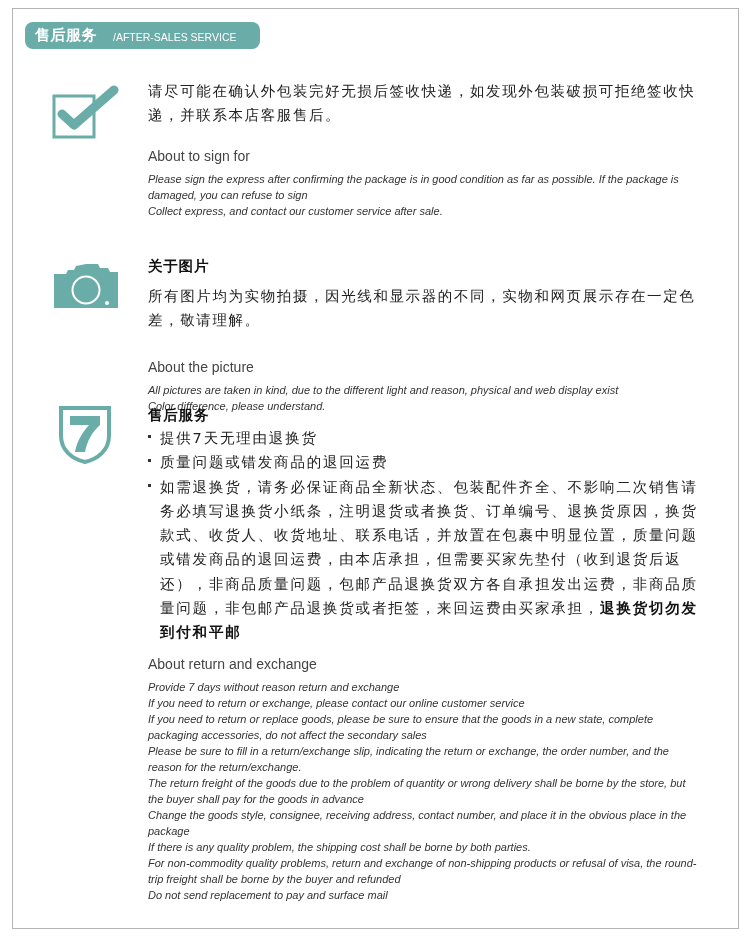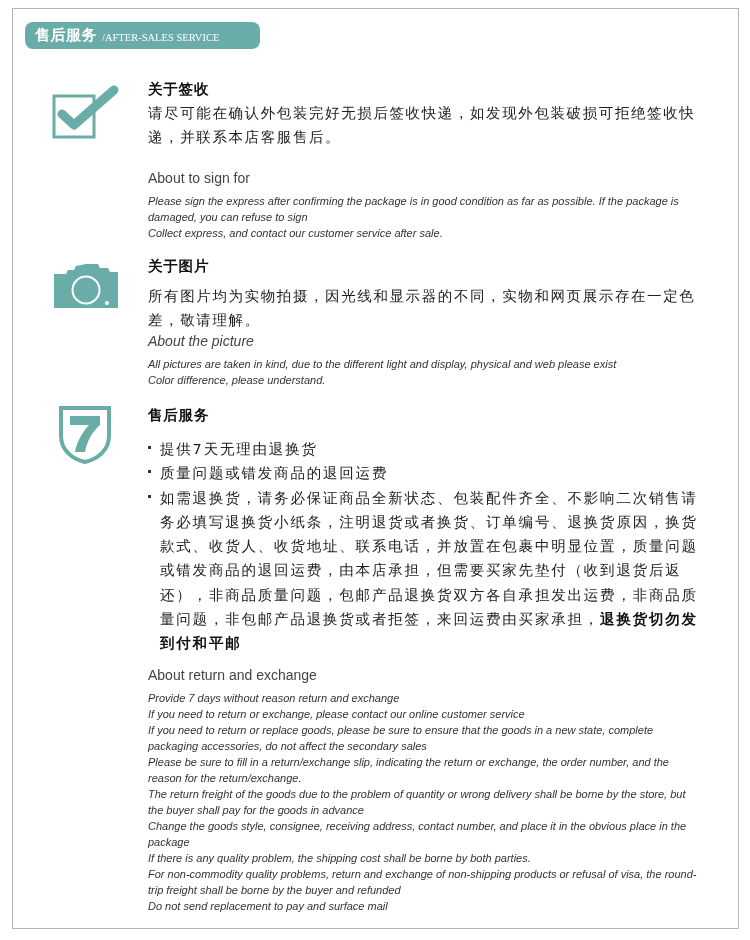--- a/index.html
+++ b/index.html
@@ -11,21 +11,21 @@
       border: 1px solid #b4b4b4; background: #fff;
     }
 
     .badge {
       position: absolute; left: 25px; top: 22px; width: 235px; height: 27px;
       background: #6aada8; border-radius: 8px;
       display: flex; align-items: center; padding-left: 10px;
       color: #fff;
     }
     .badge .zh { font-size: 15px; font-weight: bold; letter-spacing: 0.5px; }
-    .badge .en { font-family: Liberation Serif, serif; font-size: 10.5px; margin-left: 5px; margin-top: 3px; }
+    .badge .en { font-family: Liberation Sans, sans-serif; font-size: 10.5px; margin-left: 16px; margin-top: 3px; }
 
     .section { position: absolute; left: 0; width: 750px; }
     .icon { position: absolute; left: 52px; }
     .text { position: absolute; left: 148px; width: 555px; }
 
     .zh-title { font-size: 14.5px; font-weight: bold; color: #111; line-height: 22px; letter-spacing: 0.8px; }
     .zh-body { font-size: 14.5px; color: #222; line-height: 23.5px; letter-spacing: 1.6px; }
     .en-title { font-family: "Liberation Sans", sans-serif; font-size: 14px; color: #444; line-height: 18px; }
     .en-body { font-family: "Liberation Sans", sans-serif; font-size: 11px; color: #333; line-height: 16px; font-style: italic; }
 
@@ -45,55 +45,54 @@
 </div>
 
 <div class="section" style="top:78px;">
   <div class="icon" style="top:6px;">
     <svg width="70" height="60" viewBox="0 0 70 60">
       <rect x="2" y="12" width="40" height="41" fill="none" stroke="#6aada8" stroke-width="3"></rect>
       <path d="M10 30 L22 41 L62 6" fill="none" stroke="#6aada8" stroke-width="9" stroke-linecap="round" stroke-linejoin="round"></path>
     </svg>
   </div>
   <div class="text" style="top:0;">
-    <div class="zh-title">关于签收</div>
     <div class="zh-body" style="margin-top:2px;">请尽可能在确认外包装完好无损后签收快递，如发现外包装破损可拒绝签收快递，并联系本店客服售后。</div>
     <div class="en-title" style="margin-top:20px;">About to sign for</div>
     <div class="en-body" style="margin-top:6px;">Please sign the express after confirming the package is in good condition as far as possible. If the package is damaged, you can refuse to sign</div>
     <div class="en-body">Collect express, and contact our customer service after sale.</div>
   </div>
 </div>
 
 <div class="section" style="top:255px;">
   <div class="icon" style="top:5px;">
     <svg width="70" height="52" viewBox="0 0 70 52">
       <path d="M2 14 L14 14 L16 10 L22 10 L24 6 L34 4 L46 4 L48 8 L56 8 L58 12 L66 12 L66 48 L2 48 Z" fill="#6aada8"></path>
       <circle cx="34" cy="30" r="13.5" fill="none" stroke="#fff" stroke-width="2"></circle>
       <circle cx="55" cy="43" r="2" fill="#fff"></circle>
     </svg>
   </div>
   <div class="text" style="top:0;">
     <div class="zh-title">关于图片</div>
     <div class="zh-body" style="margin-top:8px;">所有图片均为实物拍摄，因光线和显示器的不同，实物和网页展示存在一定色差，敬请理解。</div>
-    <div class="en-title" style="margin-top:0;font-style:italic;">About the picture</div>
-    <div class="en-body" style="margin-top:6px;">All pictures are taken in kind, due to the different light and display, physical and web please exist</div>
+    <div class="en-title" style="margin-top:26px;">About the picture</div>
+    <div class="en-body" style="margin-top:6px;">All pictures are taken in kind, due to the different light and reason, physical and web display exist</div>
     <div class="en-body">Color difference, please understand.</div>
   </div>
 </div>
 
 <div class="section" style="top:404px;">
   <div class="icon" style="top:2px; left:58px;">
     <svg width="54" height="58" viewBox="0 0 54 58">
       <path d="M3 2 L51 2 L51 30 C51 44 40 53 27 56 C14 53 3 44 3 30 Z" fill="none" stroke="#6aada8" stroke-width="4"></path>
       <path d="M12 10 L42 10 L42 19 C34 26 29 35 27 46 L17 46 C19 35 24 27 31 19 L12 19 Z" fill="#6aada8"></path>
     </svg>
   </div>
   <div class="text" style="top:0;">
     <div class="zh-title">售后服务</div>
-    <ul class="bullets" style="margin-top:11px;">
+    <ul class="bullets" style="margin-top:0px;">
       <li>
         <span class="dot"></span>
         <span>提供7天无理由退换货</span>
       </li>
       <li>
         <span class="dot"></span>
         <span>质量问题或错发商品的退回运费</span>
       </li>
       <li>
         <span class="dot"></span>

